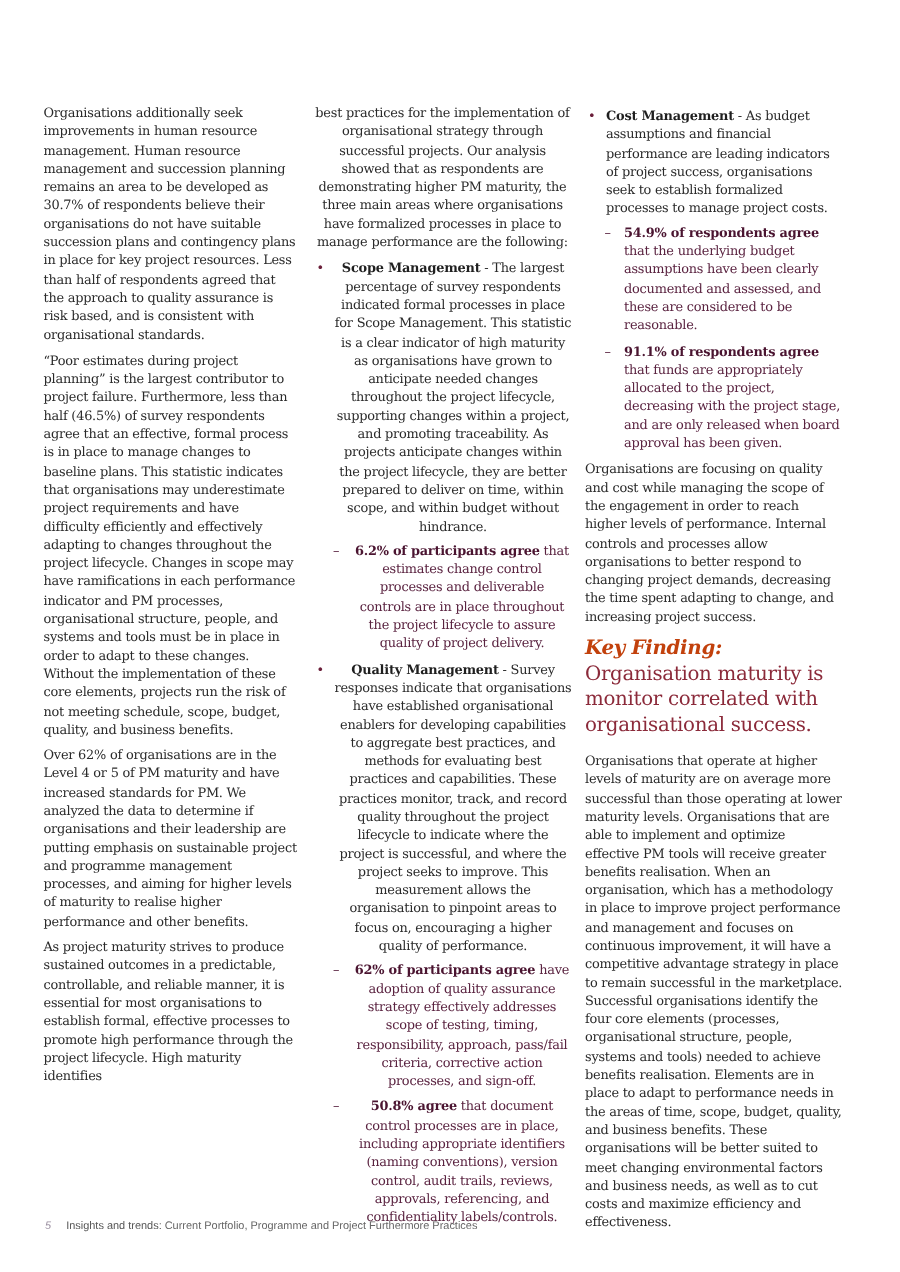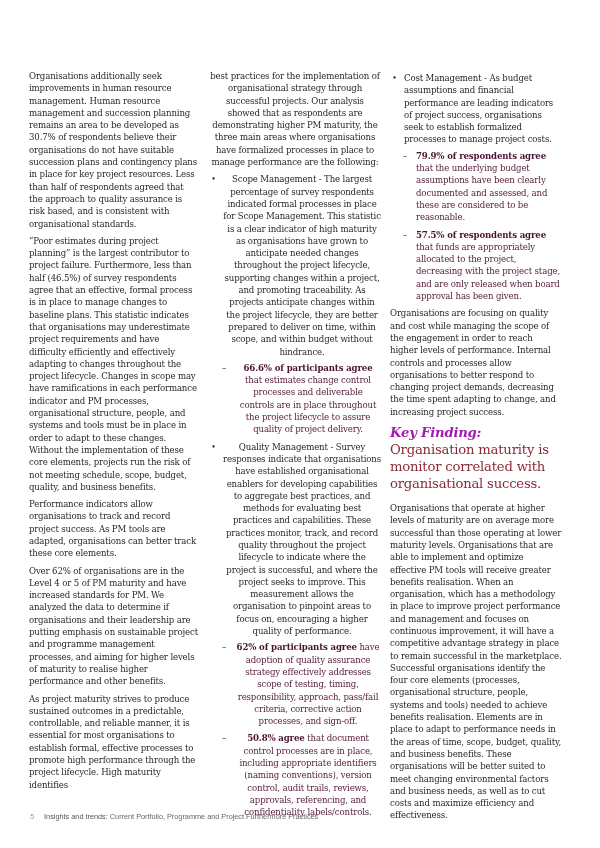--- a/index.html
+++ b/index.html
@@ -5,51 +5,50 @@
   html, body { margin: 0; padding: 0; background: #ffffff; }
   body { width: 600px; height: 848px; position: relative; overflow: hidden;
          font-family: "DejaVu Serif", "Liberation Serif", serif; color: #2a2a2a; }
   .col { position: absolute; top: 70px; font-size: 8.6px; line-height: 12.3px; letter-spacing: -0.15px; }
   .col1 { left: 29px; width: 170px; }
   .col2 { left: 209px; width: 172px; text-align: center; }
   .col3 { left: 390px; width: 172px; }
   p { margin: 0 0 5px 0; }
   .bullet { position: relative; padding-left: 14px; margin: 2px 0 4px 0; }
   .bullet .dot { position: absolute; left: 2px; top: 0; color: #6b1f3a; }
-  .bullet b { font-weight: normal; color: #1f1f1f; }
+  .bullet b { font-weight: bold; color: #1f1f1f; }
   .dash { position: relative; padding-left: 26px; margin: 0 0 5px 0; color: #5a2340; }
   .dash .mark { position: absolute; left: 13px; top: 0; color: #5a2340; }
   .dash b { font-weight: bold; color: #4a1430; }
   .key { font-size: 13.2px; line-height: 17px; color: #8b2a3a; margin: 6px 0 10px 0; font-family: "DejaVu Serif", "Liberation Serif", serif; letter-spacing: -0.2px; }
-  .key em { font-weight: bold; font-style: italic; color: #a21caf; }
+  .key em { font-weight: bold; font-style: italic; color: #c2410c; }
   .footer { position: absolute; left: 30px; top: 812px; font-family: "Liberation Sans", "DejaVu Sans", sans-serif; font-size: 7.3px; color: #666666; white-space: nowrap; }
   .footer .num { color: #9a8fa0; font-style: italic; margin-right: 8px; }
   .footer .bold { font-weight: normal; color: #555555; }
 </style>
 </head>
 <body>
 
 <div class="col col1">
   <p>Organisations additionally seek improvements in human resource management. Human resource management and succession planning remains an area to be developed as 30.7% of respondents believe their organisations do not have suitable succession plans and contingency plans in place for key project resources.  Less than half of respondents agreed that the approach to quality assurance is risk based, and is consistent with organisational standards.</p>
   <p>“Poor estimates during project planning” is the largest contributor to project failure.  Furthermore, less than half (46.5%) of survey respondents agree that an effective, formal process is in place to manage changes to baseline plans. This statistic indicates that organisations may underestimate project requirements and have difficulty efficiently and effectively adapting to changes throughout the project lifecycle. Changes in scope may have ramifications in each performance indicator and PM processes, organisational structure, people, and systems and tools must be in place in order to adapt to these changes. Without the implementation of these core elements, projects run the risk of not meeting schedule, scope, budget, quality, and business benefits.</p>
-  <p>Performance indicators allow organisations to track and record project success. As PM tools are adapted, organisations can better track these core elements.</p>
   <p>Over 62% of organisations are in the Level 4 or 5 of PM maturity and have increased standards for PM. We analyzed the data to determine if organisations and their leadership are putting emphasis on sustainable project and programme management processes, and aiming for higher levels of maturity to realise higher performance and other benefits.</p>
   <p>As project maturity strives to produce sustained outcomes in a predictable, controllable, and reliable manner, it is essential for most organisations to establish formal, effective processes to promote high performance through the project lifecycle.  High maturity identifies</p>
 </div>
 
 <div class="col col2">
   <p>best practices for the implementation of organisational strategy through successful projects. Our analysis showed that as respondents are demonstrating higher PM maturity, the three main areas where organisations have formalized processes in place to manage performance are the following:</p>
 
   <div class="bullet">
     <span class="dot">•</span>
     <b>Scope Management</b><span> - The largest percentage of survey respondents indicated formal processes in place for Scope Management.  This statistic is a clear indicator of high maturity as organisations have grown to anticipate needed changes throughout the project lifecycle, supporting changes within a project, and promoting traceability.  As projects anticipate changes within the project lifecycle, they are better prepared to deliver on time, within scope, and within budget without hindrance.</span>
   </div>
   <div class="dash">
     <span class="mark">–</span>
-    <b>66.6% of participants agree</b><span> that estimates change control processes and deliverable controls are in place throughout the project lifecycle to assure quality of project delivery.</span>
+    <b>6.2% of participants agree</b><span> that estimates change control processes and deliverable controls are in place throughout the project lifecycle to assure quality of project delivery.</span>
   </div>
 
   <div class="bullet">
     <span class="dot">•</span>
     <b>Quality Management</b><span> - Survey responses indicate that organisations have established organisational enablers for developing capabilities to aggregate best practices, and methods for evaluating best practices and capabilities. These practices monitor, track, and record quality throughout the project lifecycle to indicate where the project is successful, and where the project seeks to improve.  This measurement allows the organisation to pinpoint areas to focus on, encouraging a higher quality of performance.</span>
   </div>
   <div class="dash">
     <span class="mark">–</span>
     <b>62% of participants agree</b><span> have adoption of quality assurance strategy effectively addresses scope of testing, timing, responsibility, approach, pass/fail criteria, corrective action processes, and sign-off.</span>
   </div>
@@ -59,25 +58,25 @@
   </div>
 </div>
 
 <div class="col col3">
   <div class="bullet">
     <span class="dot">•</span>
     <b>Cost Management</b><span> - As budget assumptions and financial performance are leading indicators of project success, organisations seek to establish formalized processes to manage project costs.</span>
   </div>
   <div class="dash">
     <span class="mark">–</span>
-    <b>79.9% of respondents agree</b><span> that the underlying budget assumptions have been clearly documented and assessed, and these are considered to be reasonable.</span>
+    <b>54.9% of respondents agree</b><span> that the underlying budget assumptions have been clearly documented and assessed, and these are considered to be reasonable.</span>
   </div>
   <div class="dash">
     <span class="mark">–</span>
-    <b>57.5% of respondents agree</b><span> that funds are appropriately allocated to the project, decreasing with the project stage, and are only released when board approval has been given.</span>
+    <b>91.1% of respondents agree</b><span> that funds are appropriately allocated to the project, decreasing with the project stage, and are only released when board approval has been given.</span>
   </div>
   <p>Organisations are focusing on quality and cost while managing the scope of the engagement in order to reach higher levels of performance.  Internal controls and processes allow organisations to better respond to changing project demands, decreasing the time spent adapting to change, and increasing project success.</p>
   <div class="key">
     <em>Key Finding:</em><span> Organisation maturity is monitor correlated with organisational success.</span>
   </div>
   <p>Organisations that operate at higher levels of maturity are on average more successful than those operating at lower maturity levels.  Organisations that are able to implement and optimize effective PM tools will receive greater benefits realisation.  When an organisation, which has a methodology in place to improve project performance and management and focuses on continuous improvement, it will have a competitive advantage strategy in place to remain successful in the marketplace.  Successful organisations identify the four core elements (processes, organisational structure, people, systems and tools) needed to achieve benefits realisation. Elements are in place to adapt to performance needs in the areas of time, scope, budget, quality, and business benefits. These organisations will be better suited to meet changing environmental factors and business needs, as well as to cut costs and maximize efficiency and effectiveness.</p>
 </div>
 
 <div class="footer">
   <span class="num">5</span>

